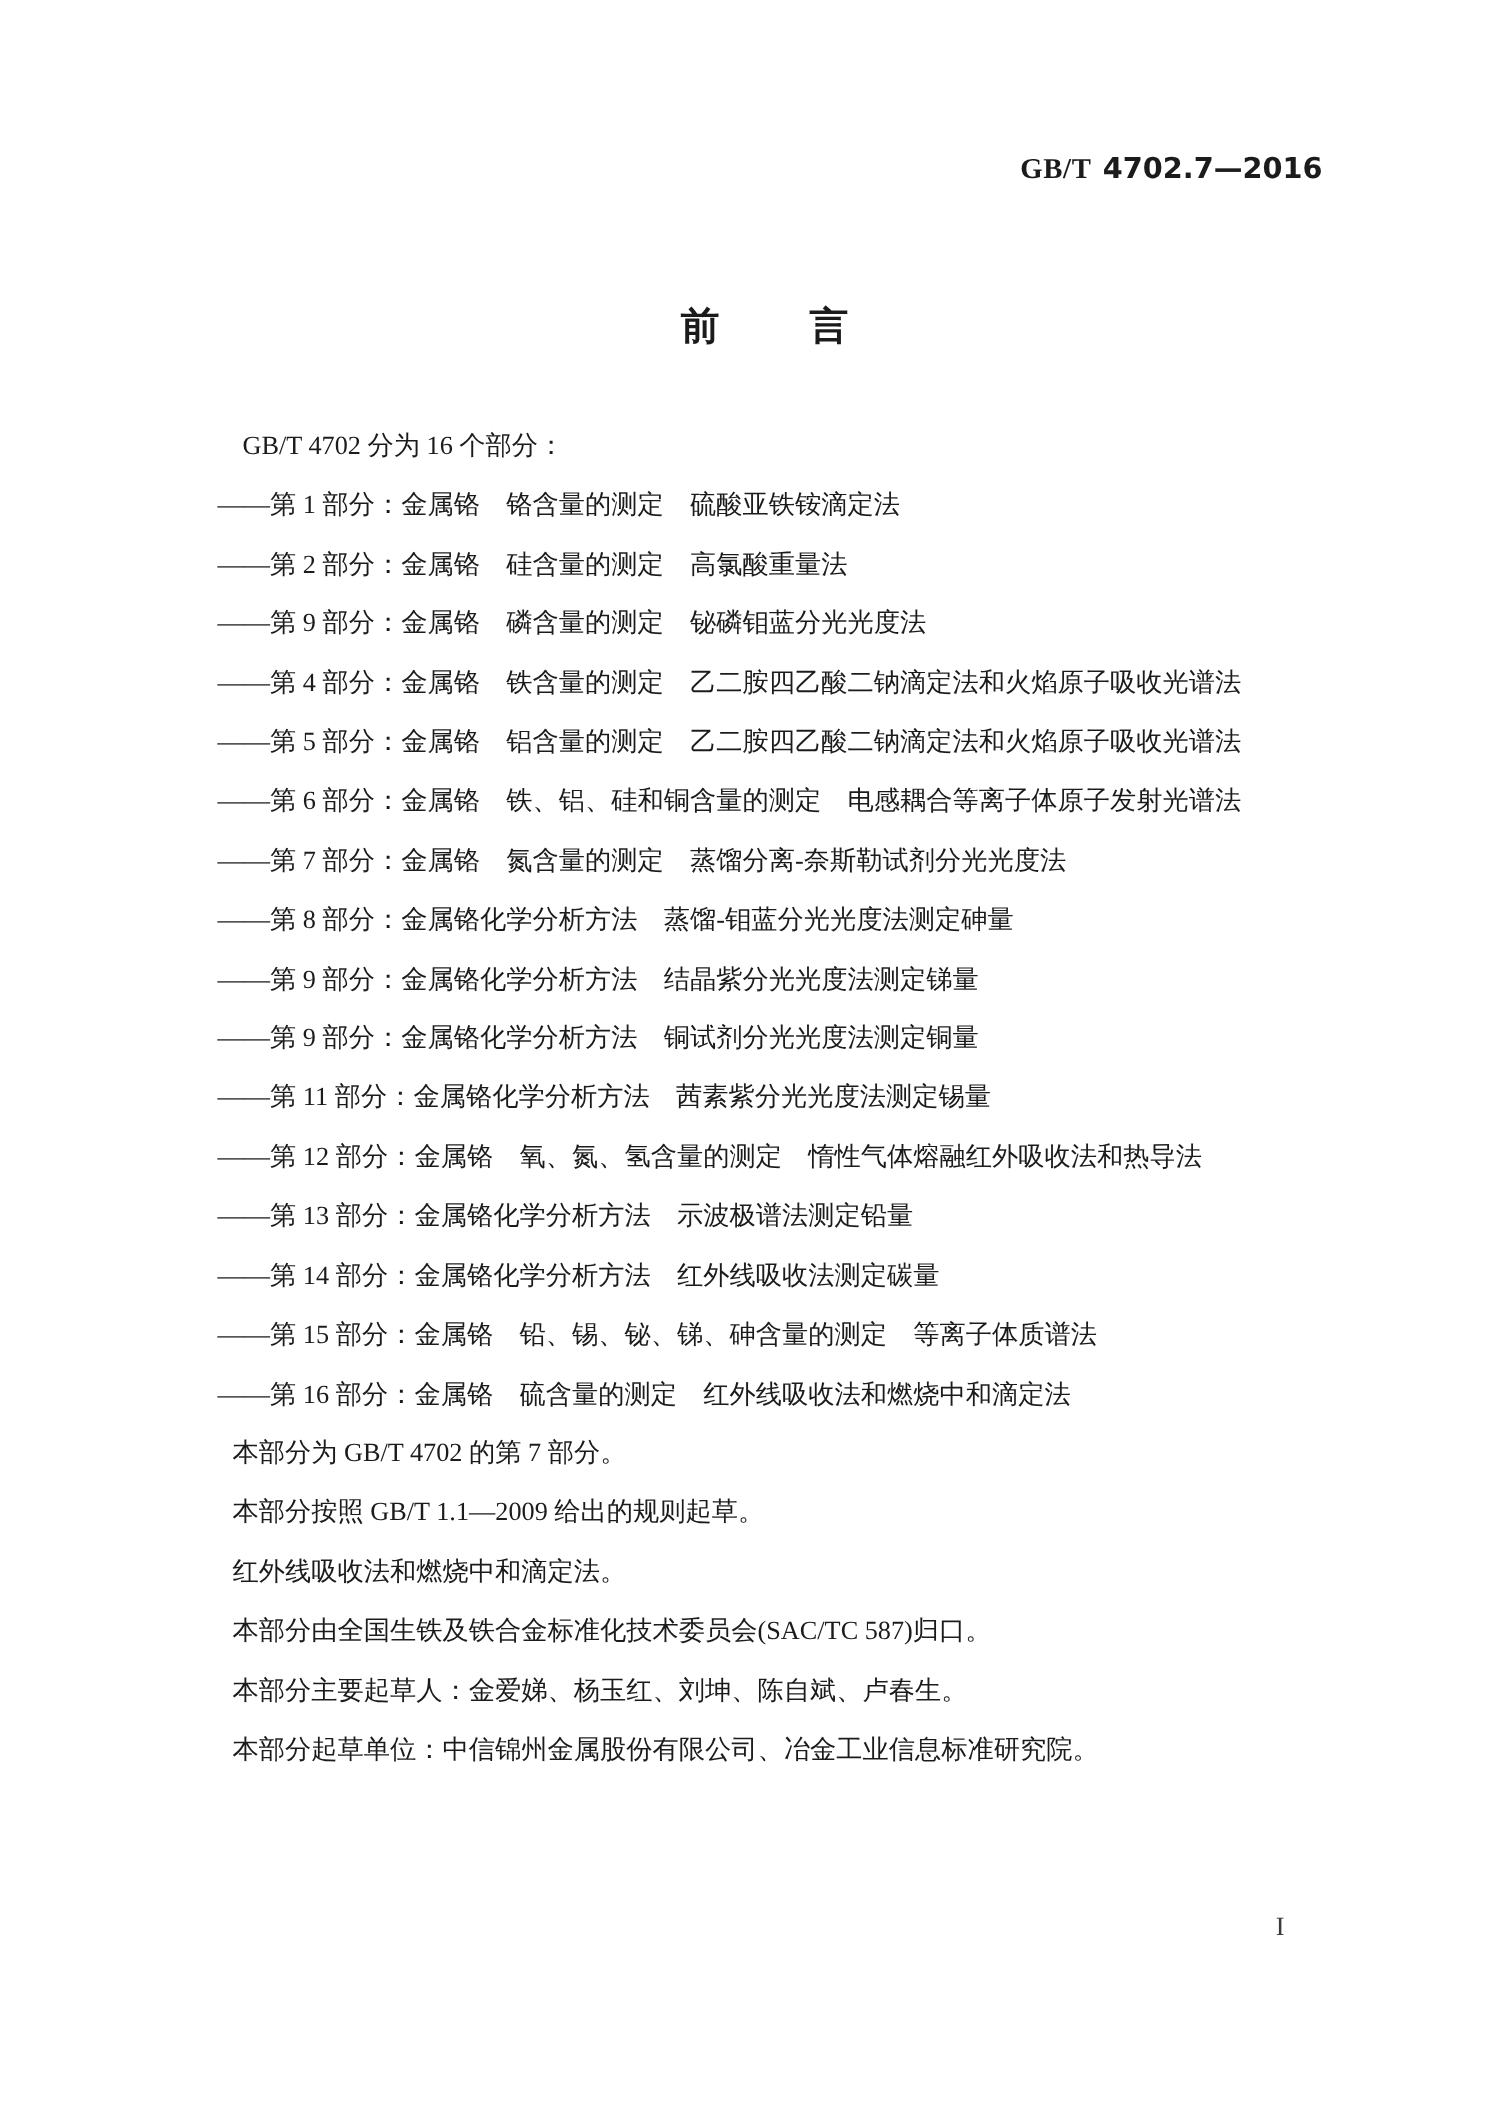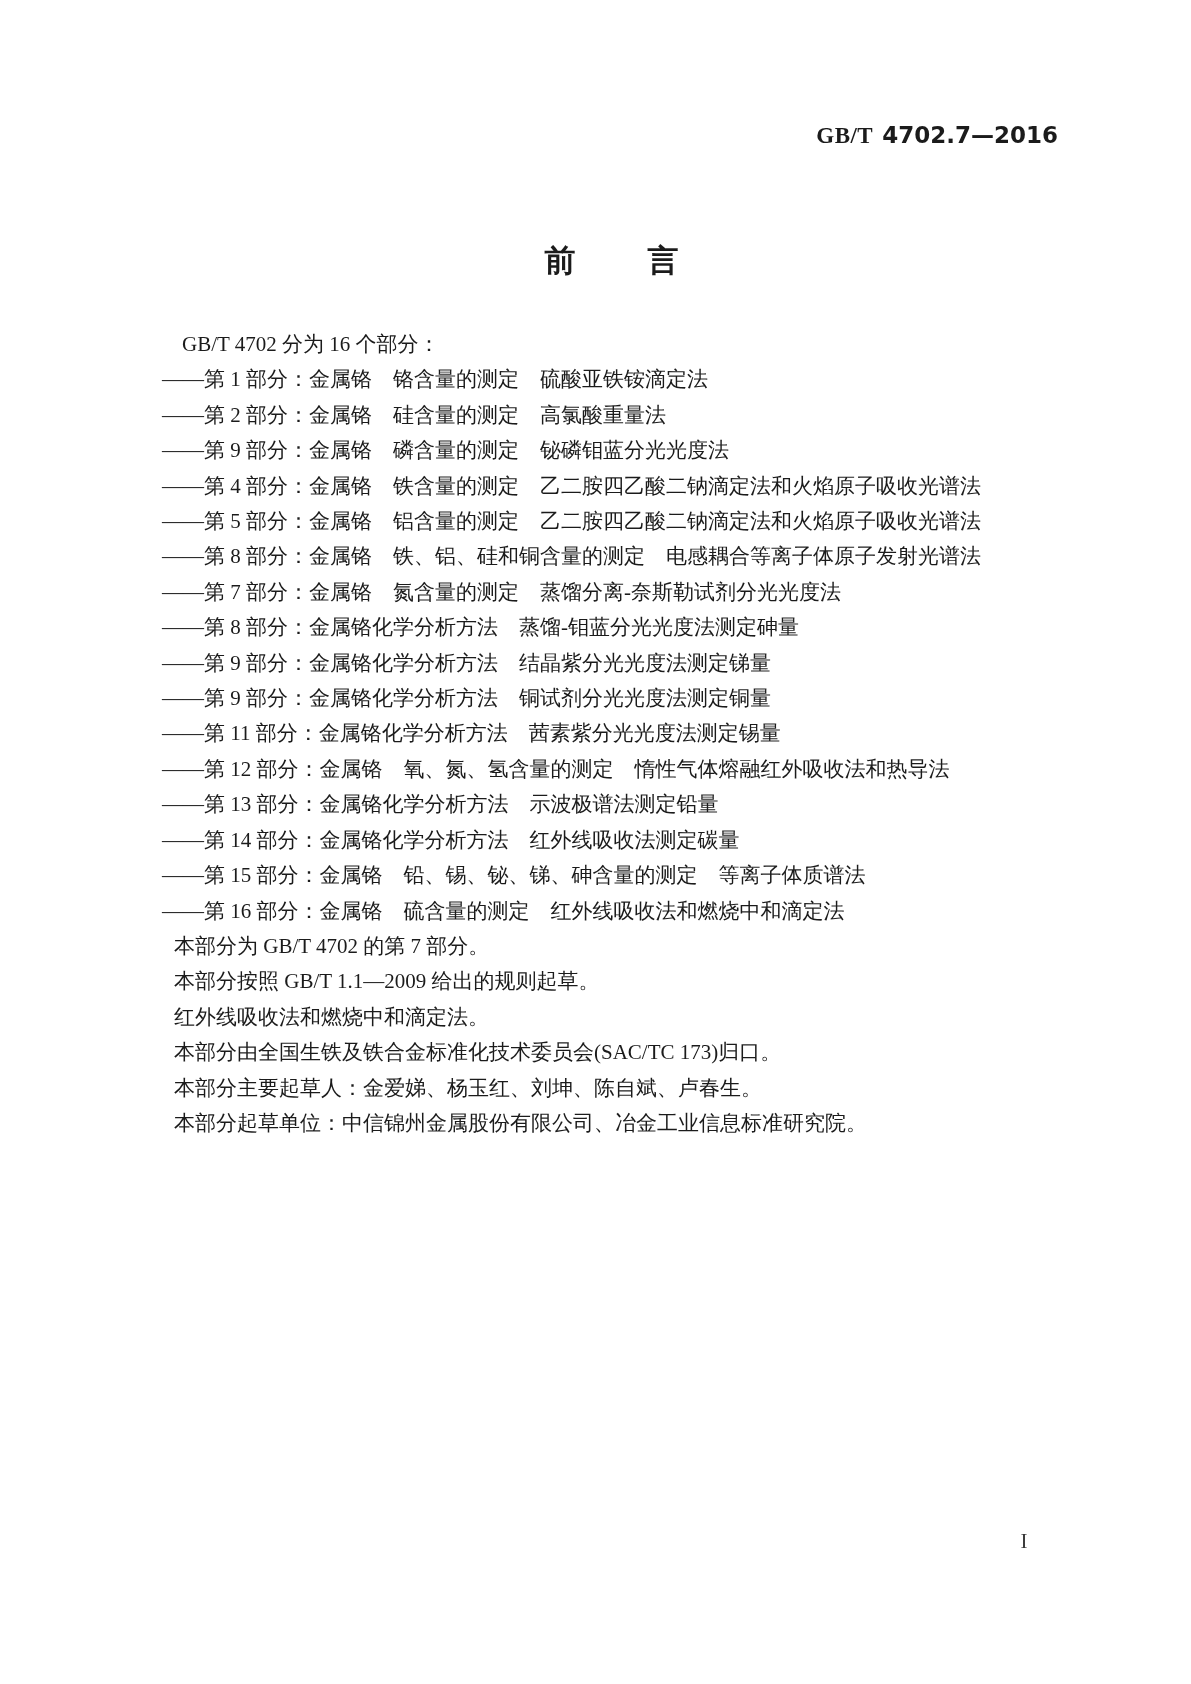--- a/index.html
+++ b/index.html
@@ -50,21 +50,21 @@
   }
   .doc-body {
     position: absolute;
     left: 158px;
     top: 325px;
     width: 910px;
     font-size: 21px;
     line-height: 31.4px;
   }
   .doc-body p {
-    margin: 4px;
+    margin: 16px;
     white-space: nowrap;
     font-family: Liberation Serif, serif;
   }
   .intro-line {
     padding-left: 20px;
   }
   .closing-para {
     padding-left: 12px;
   }
   .page-number {
@@ -88,34 +88,34 @@
 
   <h1 class="doc-title">前言</h1>
 
   <div class="doc-body">
     <p class="intro-line">GB/T 4702 分为 16 个部分：</p>
     <p class="part-item">——第 1 部分：金属铬　铬含量的测定　硫酸亚铁铵滴定法</p>
     <p class="part-item">——第 2 部分：金属铬　硅含量的测定　高氯酸重量法</p>
     <p class="part-item">——第 9 部分：金属铬　磷含量的测定　铋磷钼蓝分光光度法</p>
     <p class="part-item">——第 4 部分：金属铬　铁含量的测定　乙二胺四乙酸二钠滴定法和火焰原子吸收光谱法</p>
     <p class="part-item">——第 5 部分：金属铬　铝含量的测定　乙二胺四乙酸二钠滴定法和火焰原子吸收光谱法</p>
-    <p class="part-item">——第 8 部分：金属铬　铁、铝、硅和铜含量的测定　电感耦合等离子体原子发射光谱法</p>
+    <p class="part-item">——第 6 部分：金属铬　铁、铝、硅和铜含量的测定　电感耦合等离子体原子发射光谱法</p>
     <p class="part-item">——第 7 部分：金属铬　氮含量的测定　蒸馏分离-奈斯勒试剂分光光度法</p>
     <p class="part-item">——第 8 部分：金属铬化学分析方法　蒸馏-钼蓝分光光度法测定砷量</p>
     <p class="part-item">——第 9 部分：金属铬化学分析方法　结晶紫分光光度法测定锑量</p>
     <p class="part-item">——第 9 部分：金属铬化学分析方法　铜试剂分光光度法测定铜量</p>
     <p class="part-item">——第 11 部分：金属铬化学分析方法　茜素紫分光光度法测定锡量</p>
     <p class="part-item">——第 12 部分：金属铬　氧、氮、氢含量的测定　惰性气体熔融红外吸收法和热导法</p>
     <p class="part-item">——第 13 部分：金属铬化学分析方法　示波极谱法测定铅量</p>
     <p class="part-item">——第 14 部分：金属铬化学分析方法　红外线吸收法测定碳量</p>
     <p class="part-item">——第 15 部分：金属铬　铅、锡、铋、锑、砷含量的测定　等离子体质谱法</p>
     <p class="part-item">——第 16 部分：金属铬　硫含量的测定　红外线吸收法和燃烧中和滴定法</p>
     <p class="closing-para">本部分为 GB/T 4702 的第 7 部分。</p>
     <p class="closing-para">本部分按照 GB/T 1.1—2009 给出的规则起草。</p>
     <p class="closing-para">红外线吸收法和燃烧中和滴定法。</p>
-    <p class="closing-para">本部分由全国生铁及铁合金标准化技术委员会(SAC/TC 173)归口。</p>
+    <p class="closing-para">本部分由全国生铁及铁合金标准化技术委员会(SAC/TC 587)归口。</p>
     <p class="closing-para">本部分主要起草人：金爱娣、杨玉红、刘坤、陈自斌、卢春生。</p>
     <p class="closing-para">本部分起草单位：中信锦州金属股份有限公司、冶金工业信息标准研究院。</p>
   </div>
 
   <div class="page-number">I</div>
 
 </div>
 
 </body></html>

